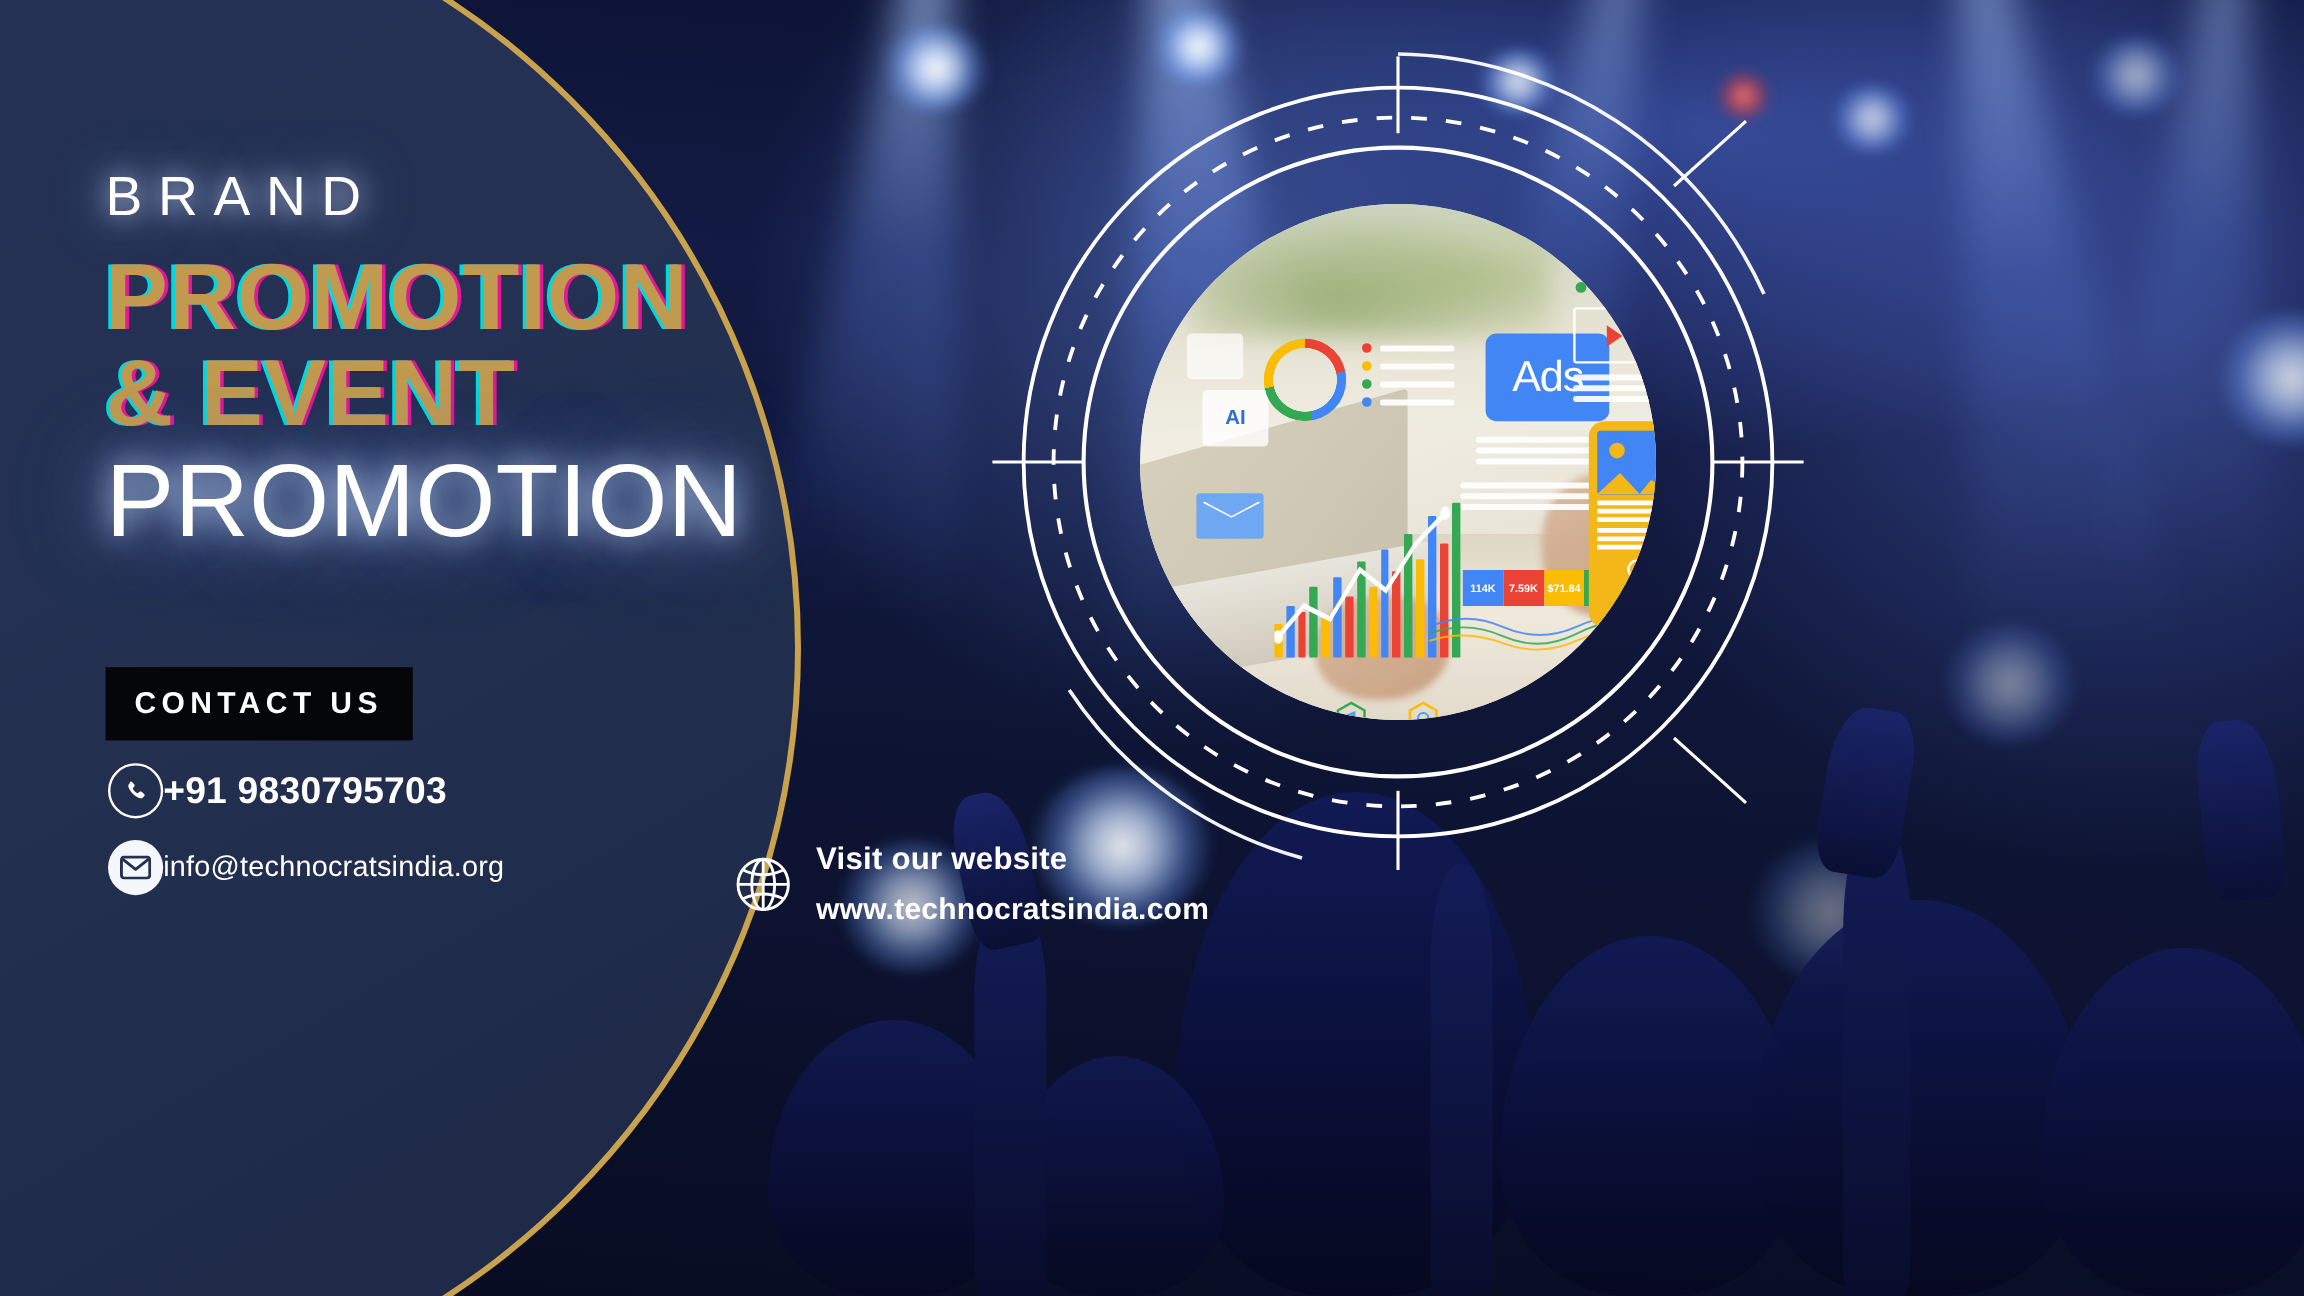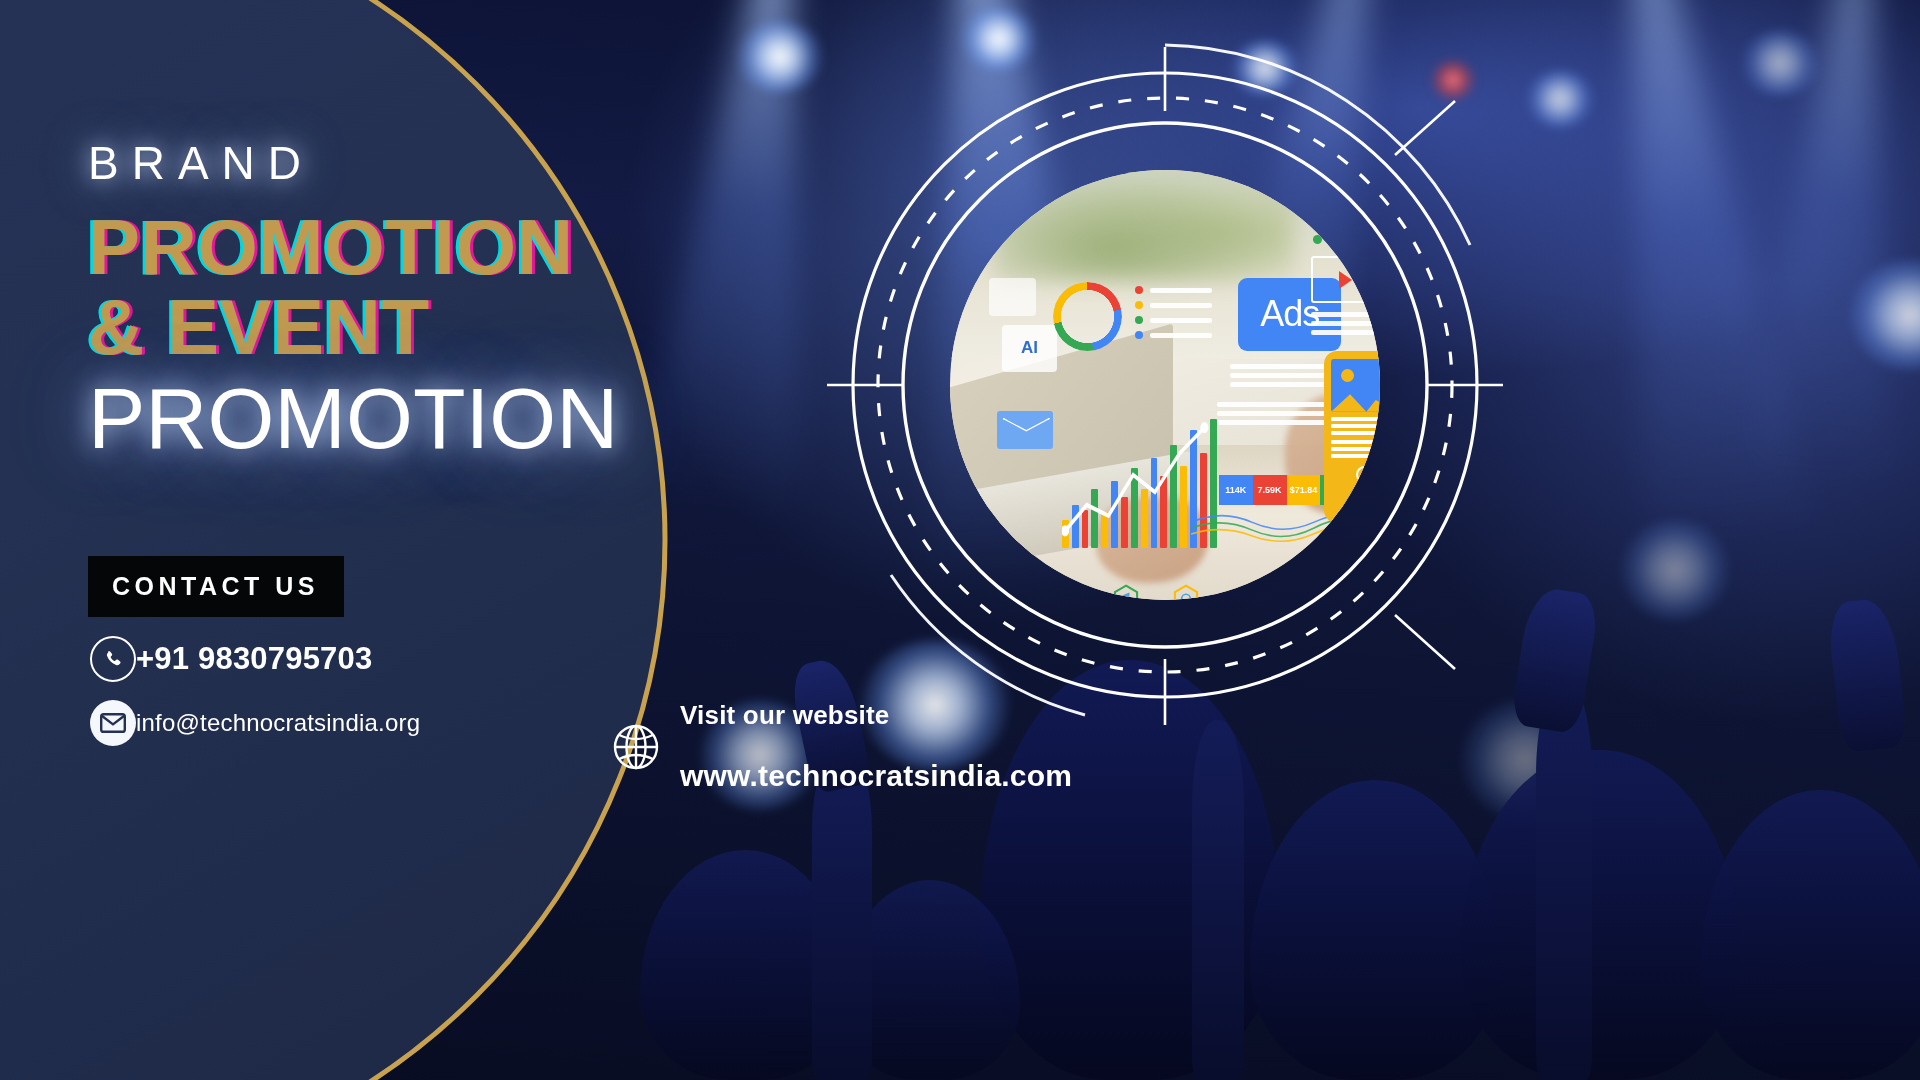--- a/index.html
+++ b/index.html
@@ -106,23 +106,23 @@
     display:flex; align-items:center; justify-content:center; flex:0 0 46px;
   }
   .contact-text { color:#ffffff; font-size:31px; font-weight:700; letter-spacing:.2px; white-space:nowrap; }
   .contact-text.mail-text { font-weight:400; font-size:24px; }
 
   
   .website-block {
     position:absolute; left:610px; top:700px; display:flex; align-items:center; gap:18px;
   }
   .globe-wrap { width:52px; height:52px; flex:0 0 52px; display:flex; align-items:center; justify-content:center; }
-  .website-lines { display:flex; flex-direction:column; gap:28px; }
+  .website-lines { display:flex; flex-direction:column; gap:13px; }
   .visit-label { color:#ffffff; font-size:26px; font-weight:800; letter-spacing:.2px; }
-  .site-url   { color:#ffffff; font-size:30px; font-weight:800; letter-spacing:.2px; }
+  .site-url   { color:#ffffff; font-size:25px; font-weight:800; letter-spacing:.2px; }
 
   
   .tech-wrap { position:absolute; left:855px; top:75px; width:620px; height:620px; }
   .ring-svg { position:absolute; inset:-60px; width:740px; height:740px; overflow:visible; }
 
   .tech-circle {
     position:absolute; left:95px; top:95px; width:430px; height:430px;
     border-radius:50%; overflow:hidden;
     background:linear-gradient(160deg,#e9e4d8 0%,#f2eee4 40%,#ded8c9 100%);
   }

